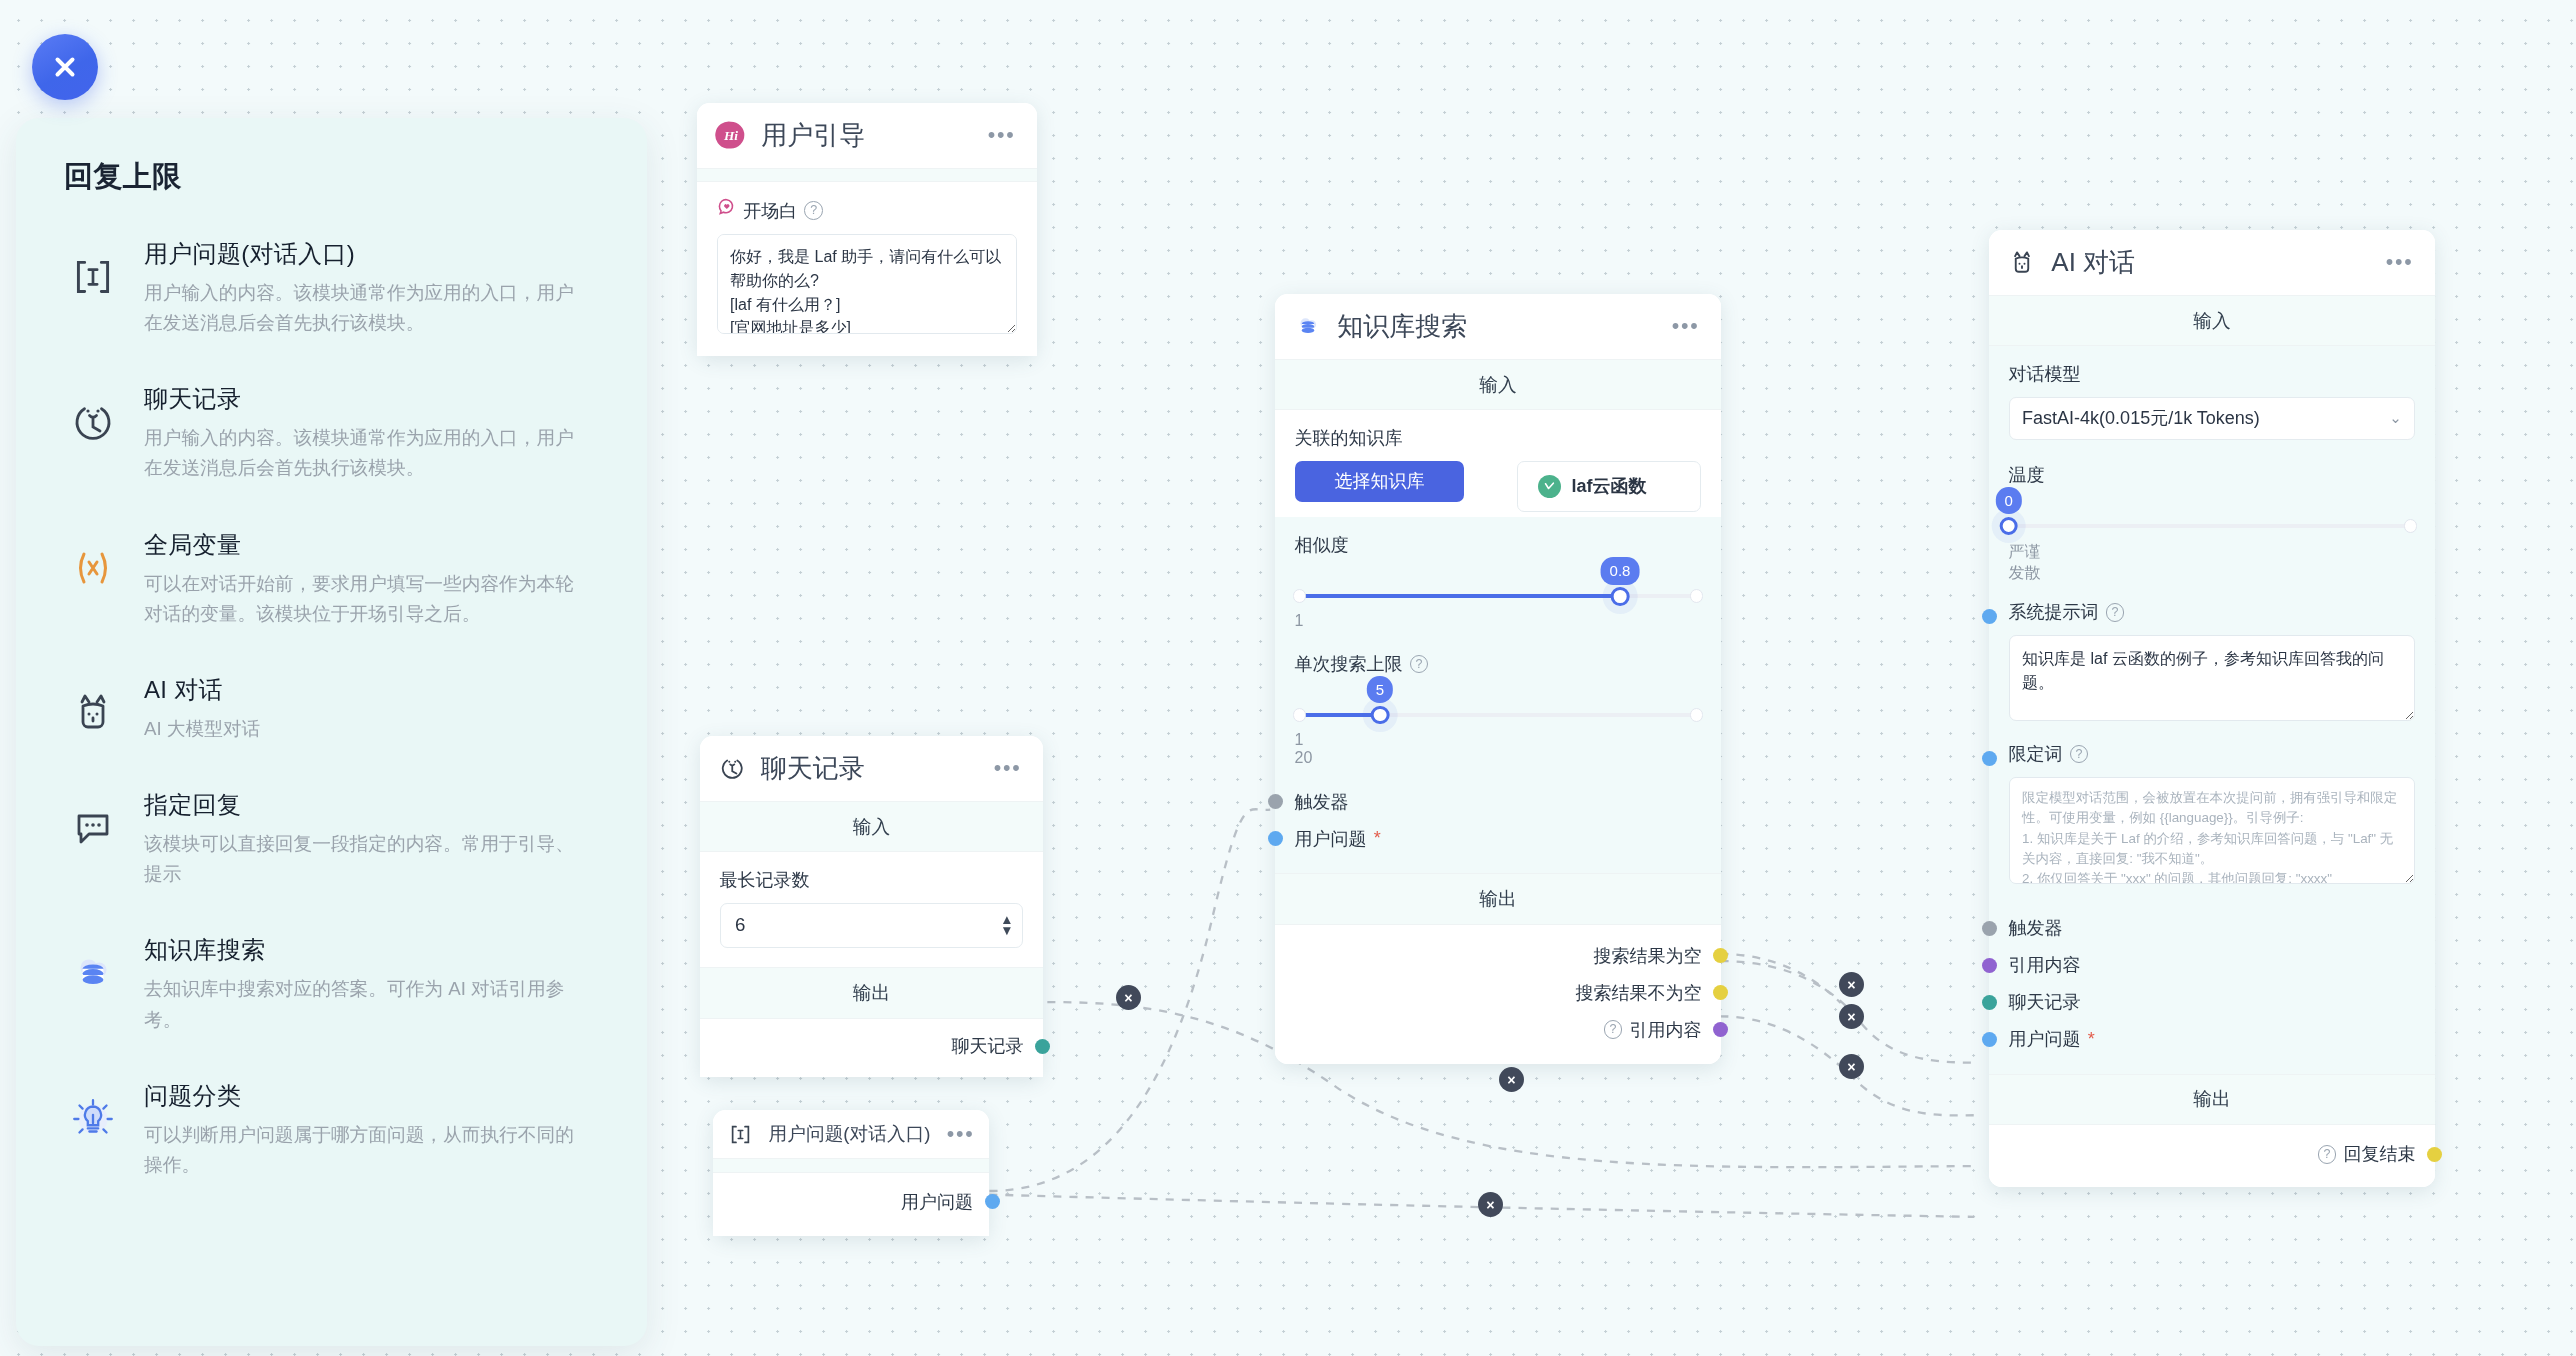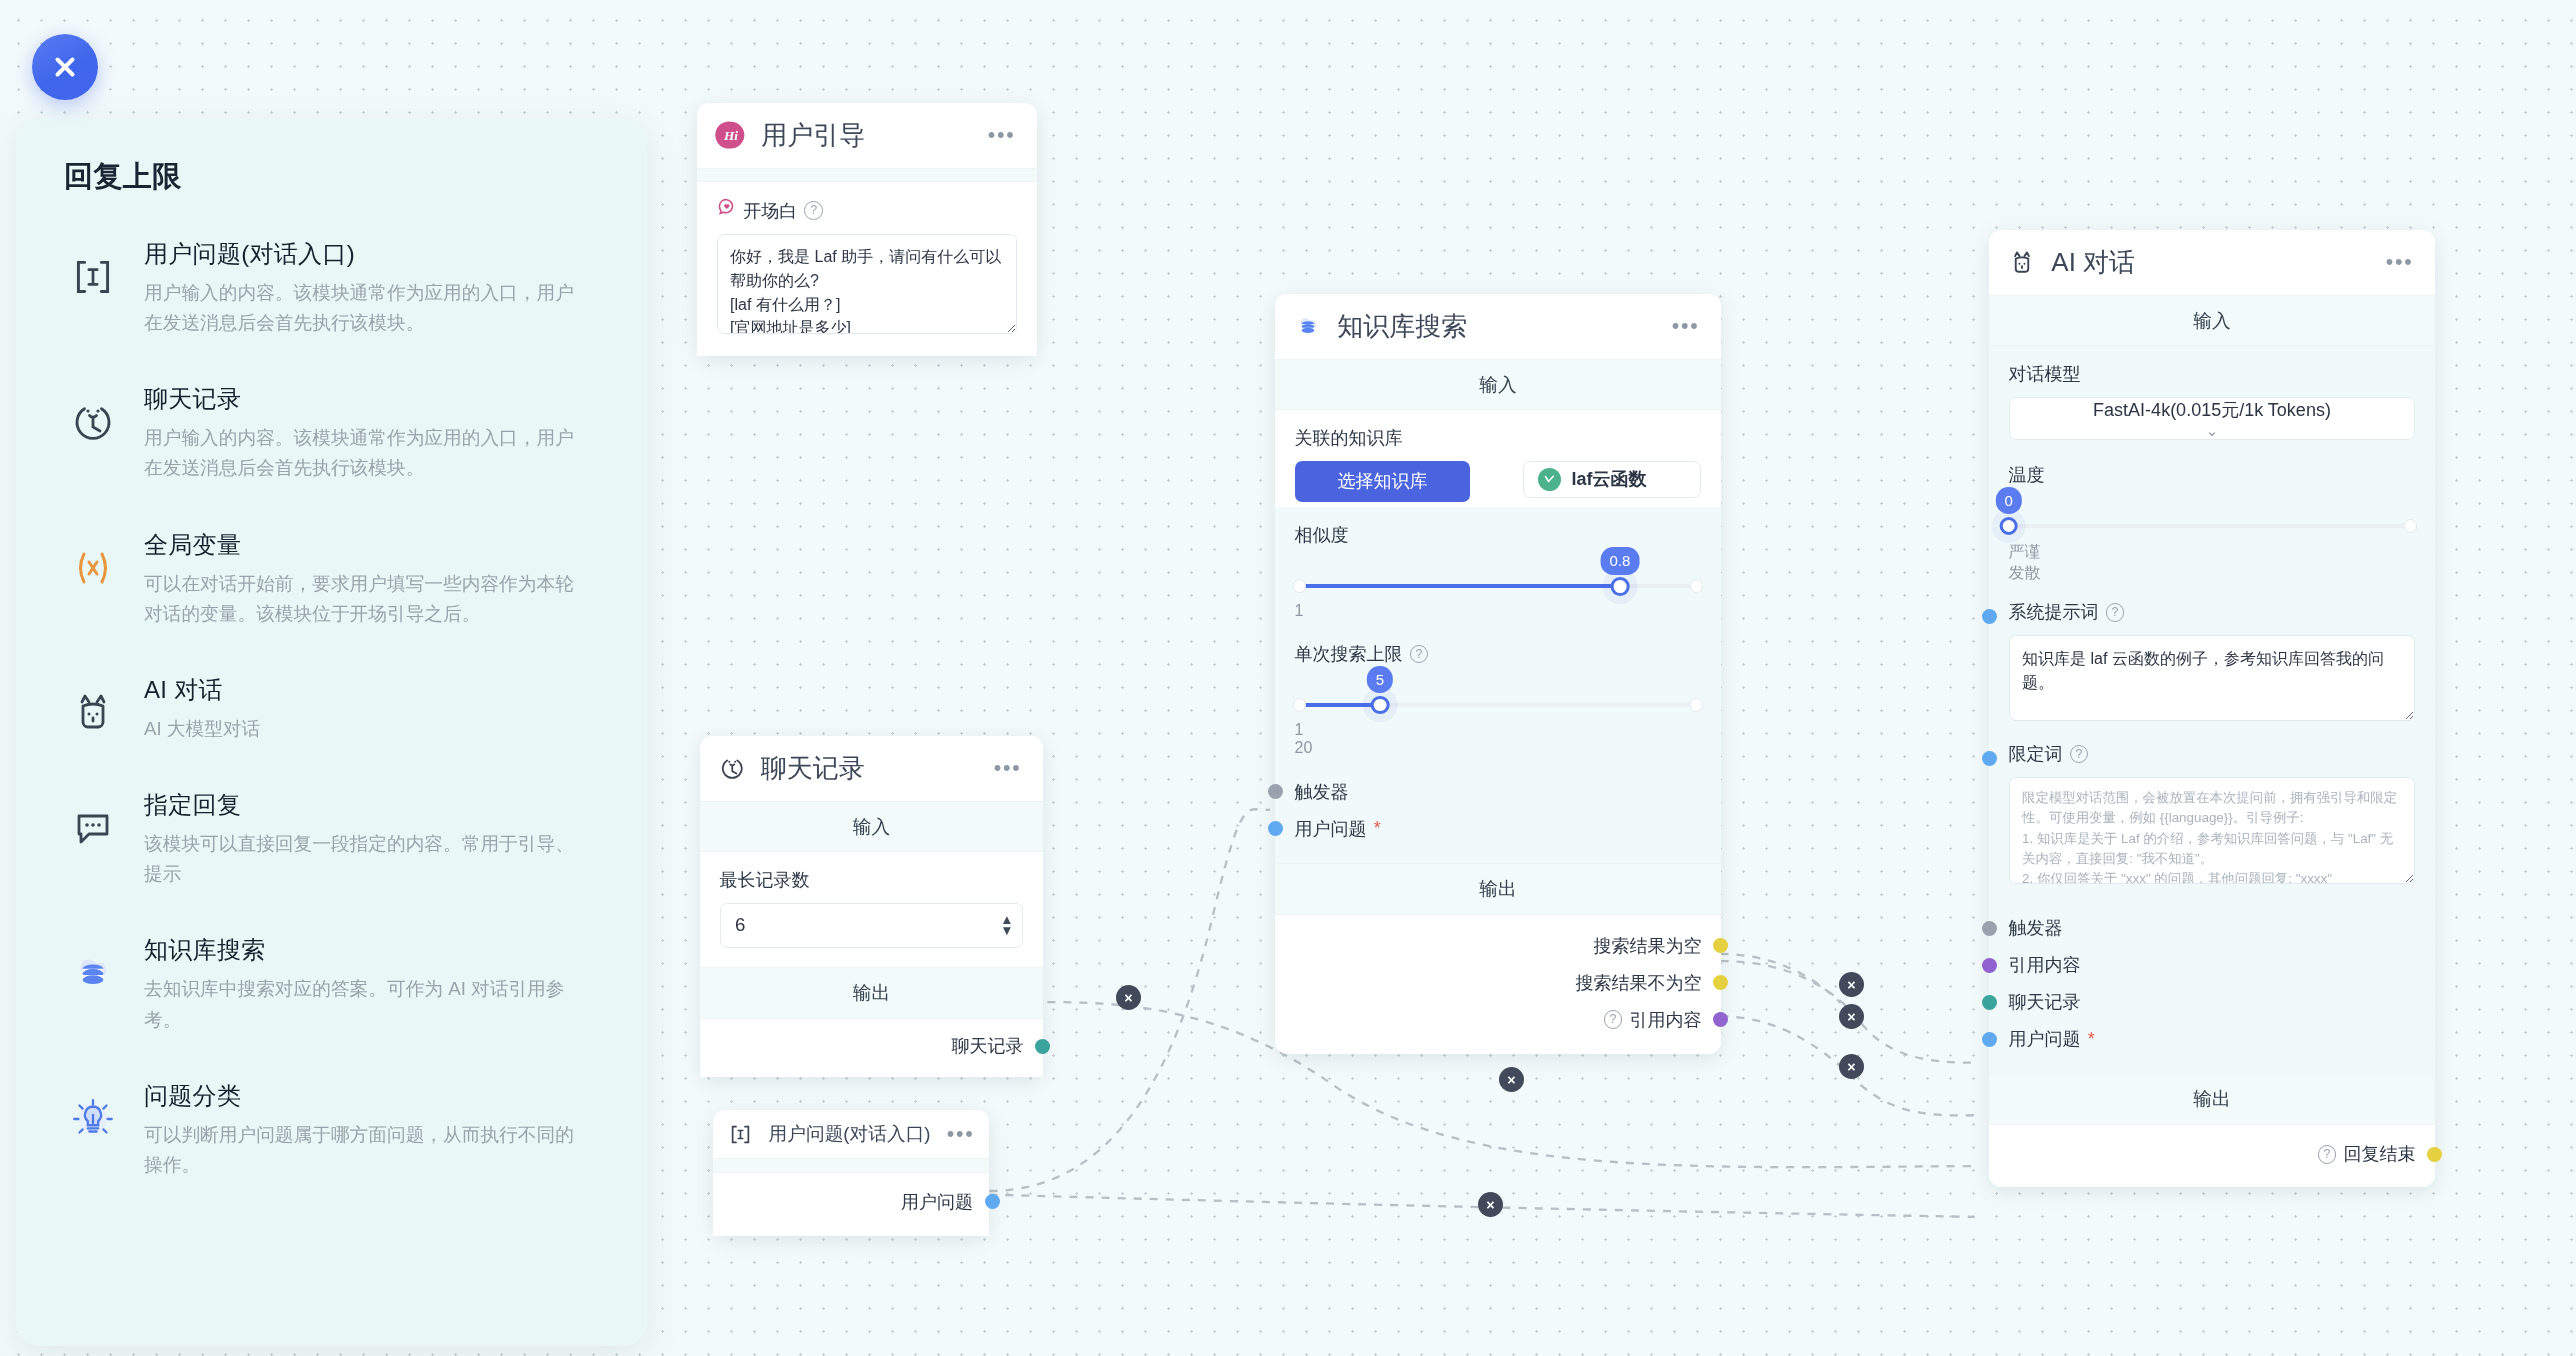--- a/index.html
+++ b/index.html
@@ -227,21 +227,20 @@
     border: 0.9px solid #e4ebef;
     border-radius: 7.1px;
     background: #fff;
     height: 43px;
     display: flex; align-items: center;
     padding: 0 12.5px;
     font-size: 18px;
     color: #2b3544;
     cursor: pointer;
     justify-content: space-between;
-    flex-direction: column;
   }
   .chev { color: #8b96a3; font-size: 15px; }
   .num-box {
     width: 100%;
     border: 0.9px solid #e4ebef;
     border-radius: 7.1px;
     background: #fff;
     height: 45px;
     display: flex; align-items: center;
     padding: 0 9px 0 14.3px;
@@ -261,23 +260,23 @@
     border-radius: 7.1px;
     height: 41px;
     padding: 0 23px;
     cursor: pointer;
     flex: 1 1 auto;
   }
   .kb-chip {
     flex: 1 1 auto;
     border: 0.9px solid #e4ebef;
     border-radius: 7.1px;
-    height: 37px;
+    height: 51px;
     display: flex; align-items: center; gap: 10.7px;
-    padding: 0 14px;
+    padding: 0 20px;
     font-size: 18px; font-weight: bold;
     color: #2b3544;
     background: #fff;
     cursor: pointer;
     margin-left: 40px;
   }
   .chip-ic {
     width: 23px; height: 23px; border-radius: 50%;
     background: #4cb28c; flex: 0 0 auto;
     display: flex; align-items: center; justify-content: center;

